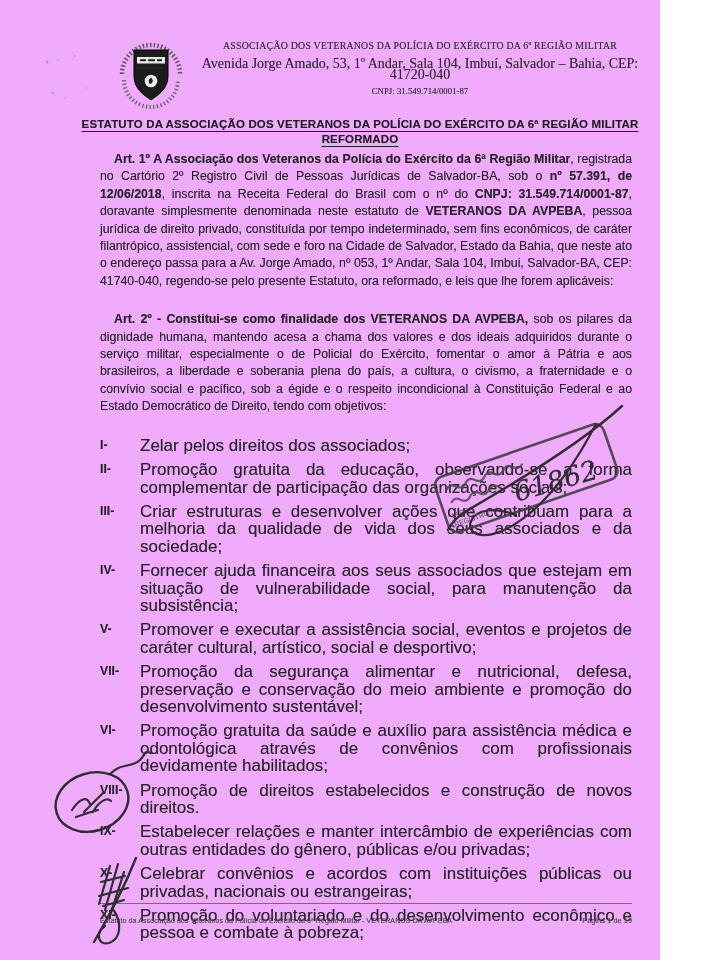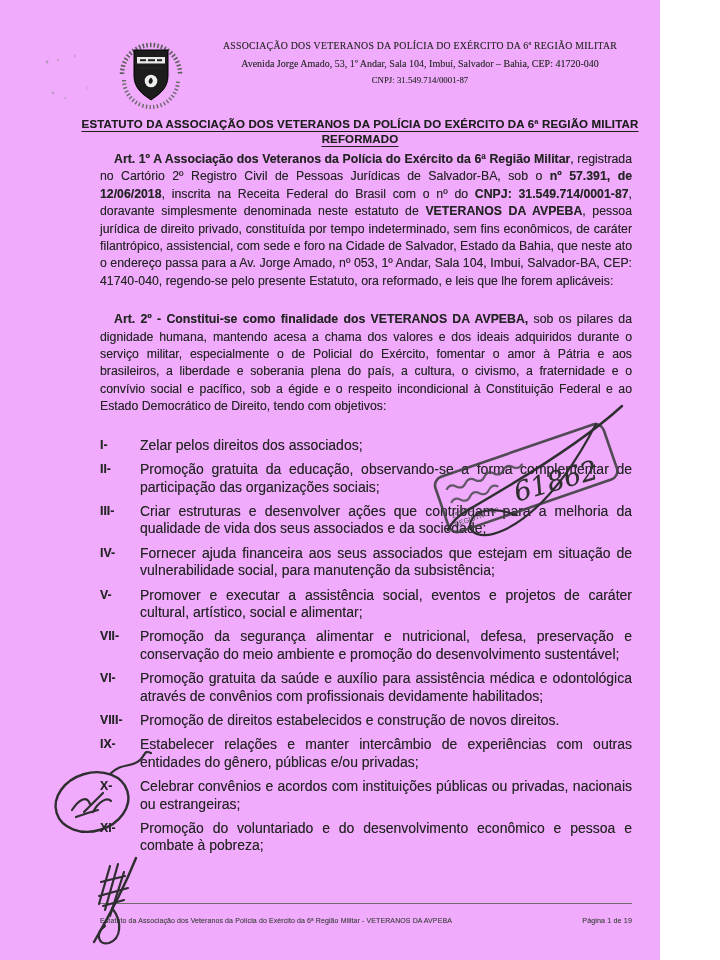--- a/index.html
+++ b/index.html
@@ -6,35 +6,35 @@
   .page{
     position:relative;width:660px;height:960px;background:#f0abfc;overflow:hidden;
     font-family:"Liberation Sans",sans-serif;color:#242424;
     text-shadow:0 0 .5px rgba(45,45,45,.45);
   }
   
   .crest{position:absolute;left:112px;top:34px;width:78px;height:76px;}
   .header-text{position:absolute;left:200px;top:40px;width:440px;text-align:center;
     font-family:"Liberation Serif",serif;color:#2b2b2b;}
   .org-name{font-size:9.8px;letter-spacing:.25px;line-height:12px;}
-  .org-address{font-size:10px;margin-top:6px;line-height:11px;}
+  .org-address{font-size:14px;margin-top:6px;line-height:11px;}
   .org-cnpj{font-size:8.8px;margin-top:6px;line-height:11px;}
   
   .doc-title{position:absolute;top:117px;left:40px;width:640px;text-align:center;
     font-weight:bold;font-size:11.5px;line-height:15px;color:#1e1e1e;letter-spacing:.15px;}
   .doc-title span{text-decoration:underline;text-decoration-thickness:1.4px;text-underline-offset:2.5px;}
   
   .content{position:absolute;top:151px;left:100px;width:532px;}
   .para{font-size:12.3px;line-height:17.4px;text-align:justify;text-indent:14px;margin:0 0 21px 0;}
   .para.second{}
   .b{font-weight:bold;}
   .items{margin-top:2px;}
   .item{display:flex;margin-bottom:7px;}
   .item-num{width:40px;flex-shrink:0;font-weight:bold;font-size:12.3px;line-height:17.4px;}
-  .item-text{flex:1;font-size:14px;line-height:17.4px;text-align:justify;}
+  .item-text{flex:1;font-size:17px;line-height:17.4px;text-align:justify;}
   
   .footer{position:absolute;top:903px;left:100px;width:532px;border-top:1px solid #6f6f6f;
     padding-top:12px;display:flex;justify-content:space-between;align-items:baseline;
     font-size:7px;color:#4a4a4a;letter-spacing:.1px;}
   .footer .pageno{font-size:7.2px;}
   
   .overlay{position:absolute;pointer-events:none;}
   .stamp-frag{font-family:"Liberation Sans",sans-serif;font-size:7px;fill:#4b4b4e;opacity:.85;}
   .stamp-number{font-family:"DejaVu Serif",serif;font-style:italic;font-size:27px;fill:#2f2f31;}
 </style>
@@ -89,21 +89,21 @@
       <div class="item">
         <div class="item-num">III-</div>
         <div class="item-text">Criar estruturas e desenvolver ações que contribuam para a melhoria da qualidade de vida dos seus associados e da sociedade;</div>
       </div>
       <div class="item">
         <div class="item-num">IV-</div>
         <div class="item-text">Fornecer ajuda financeira aos seus associados que estejam em situação de vulnerabilidade social, para manutenção da subsistência;</div>
       </div>
       <div class="item">
         <div class="item-num">V-</div>
-        <div class="item-text">Promover e executar a assistência social, eventos e projetos de caráter cultural, artístico, social e alimentar;</div>
+        <div class="item-text">Promover e executar a assistência social, eventos e projetos de caráter cultural, artístico, social e desportivo;</div>
       </div>
       <div class="item">
         <div class="item-num">VII-</div>
         <div class="item-text">Promoção da segurança alimentar e nutricional, defesa, preservação e conservação do meio ambiente e promoção do desenvolvimento sustentável;</div>
       </div>
       <div class="item">
         <div class="item-num">VI-</div>
         <div class="item-text">Promoção gratuita da saúde e auxílio para assistência médica e odontológica através de convênios com profissionais devidamente habilitados;</div>
       </div>
       <div class="item">

